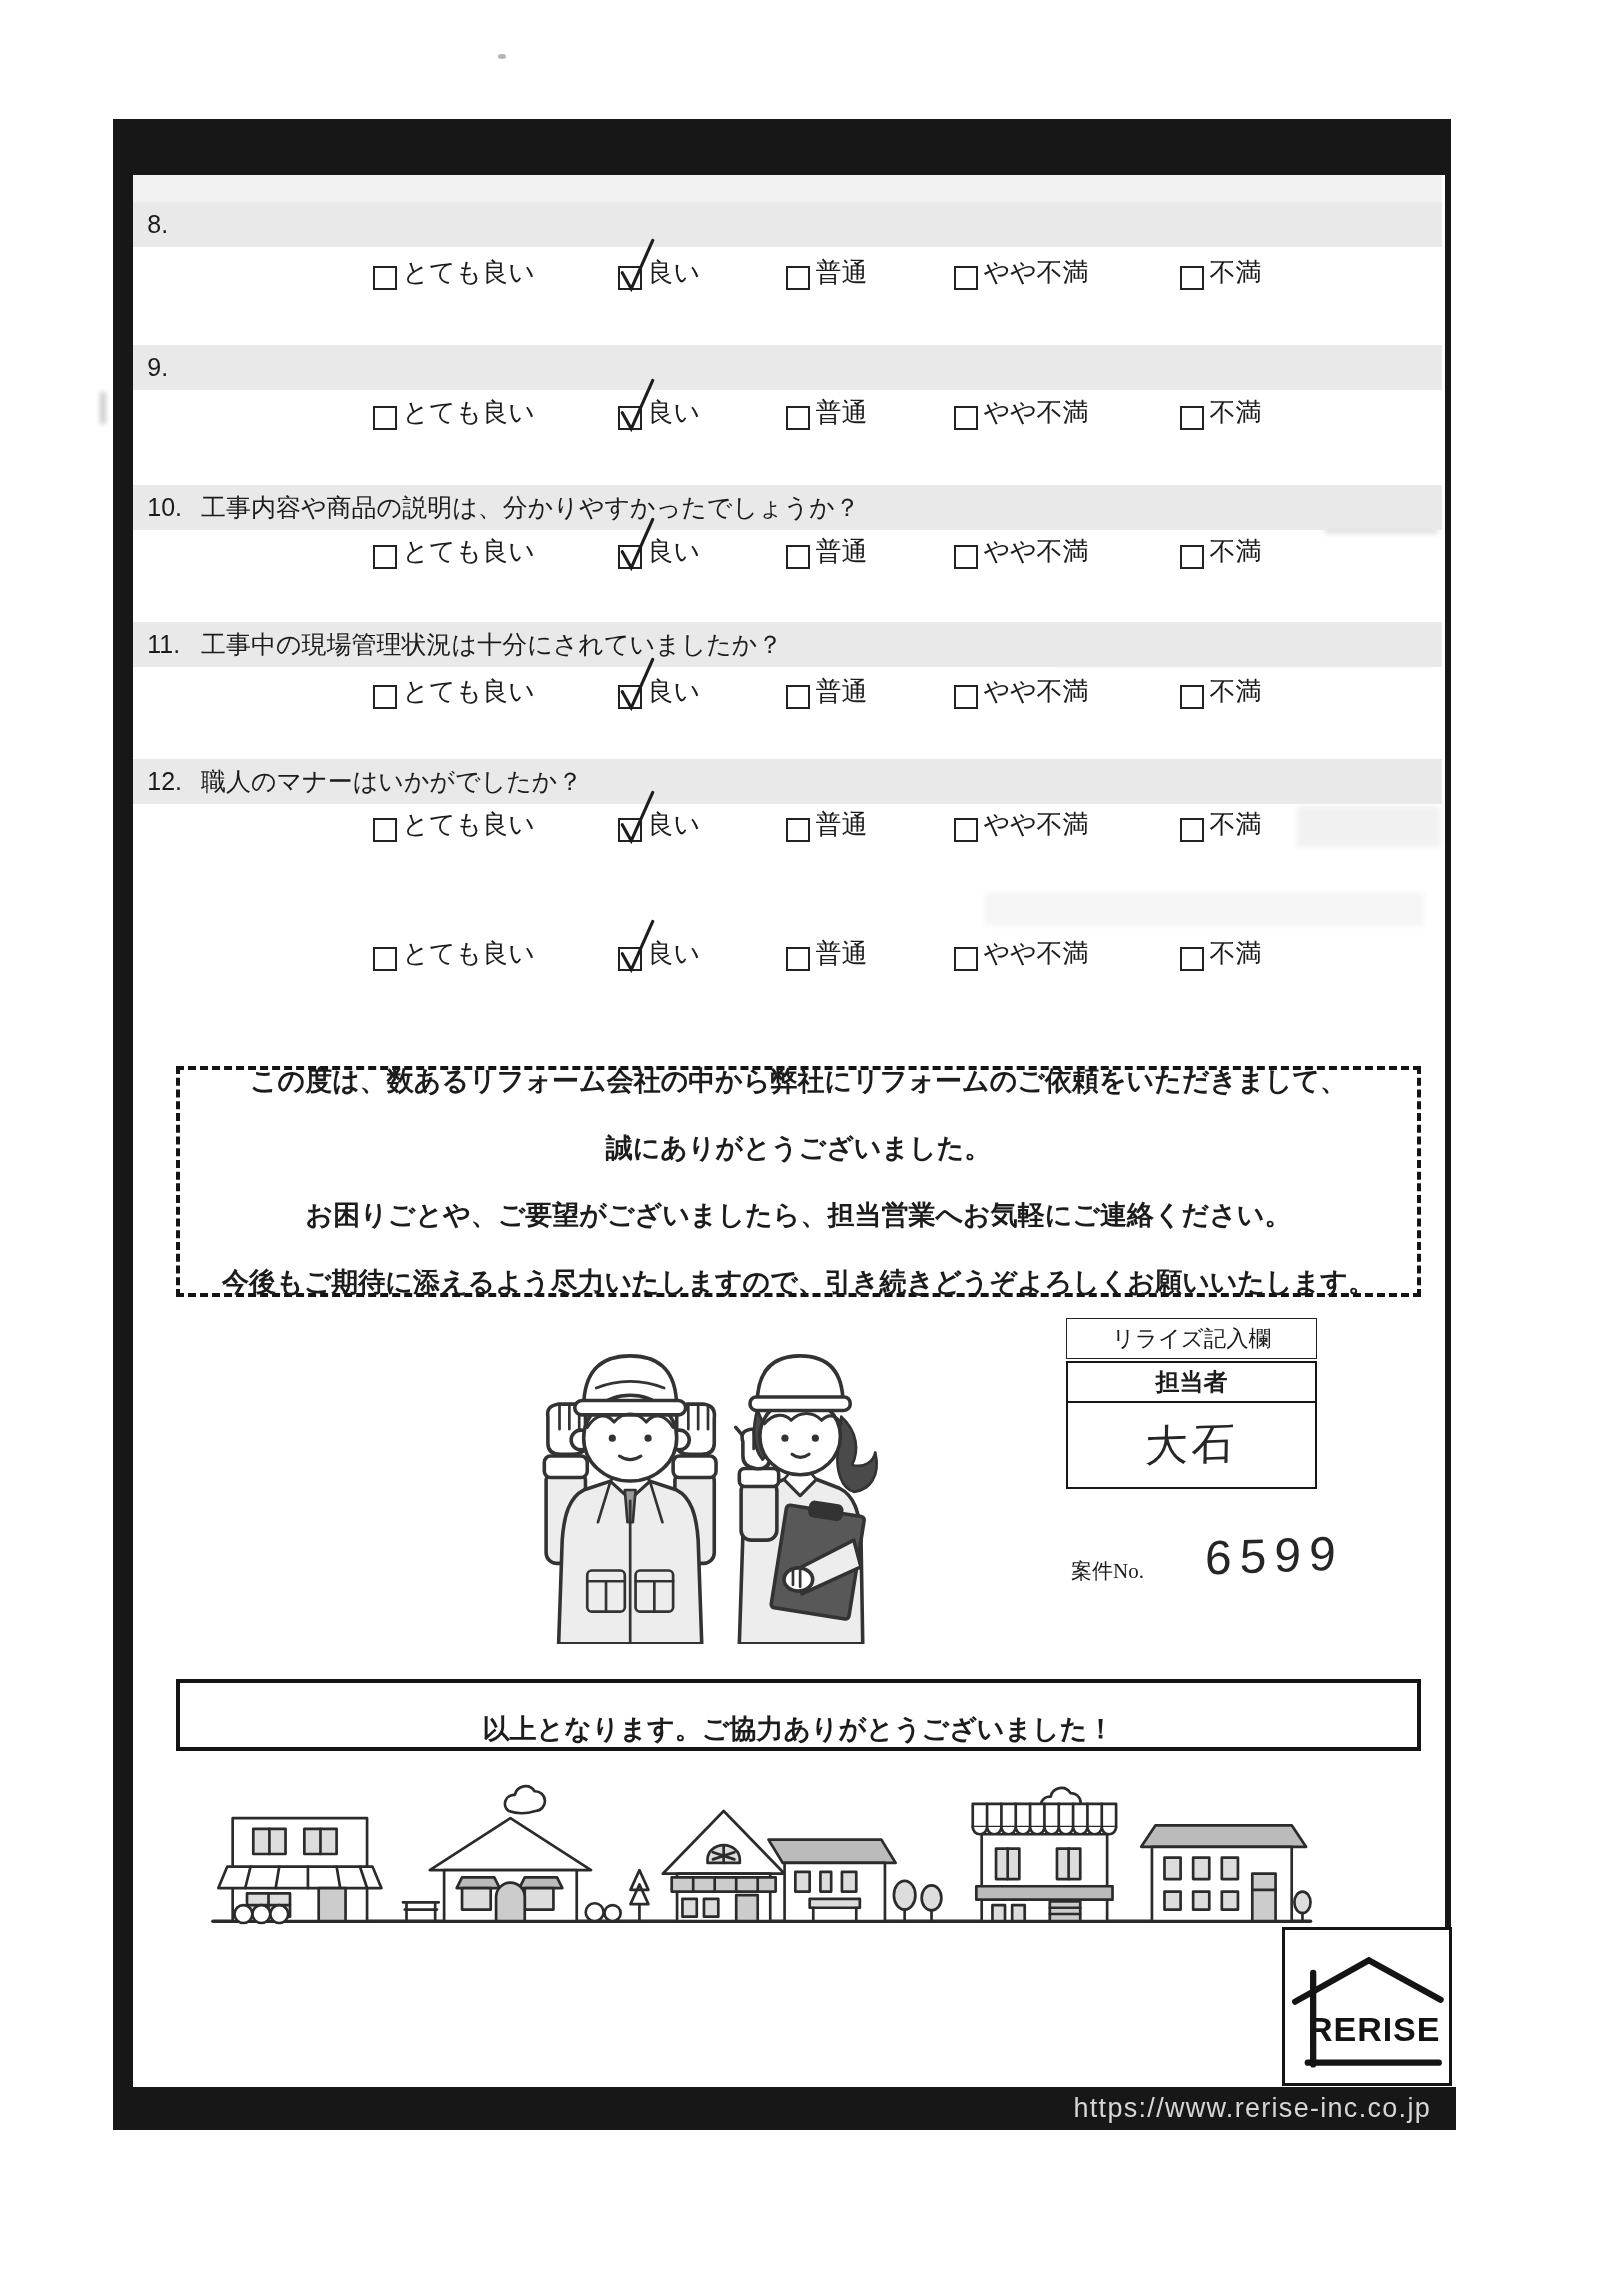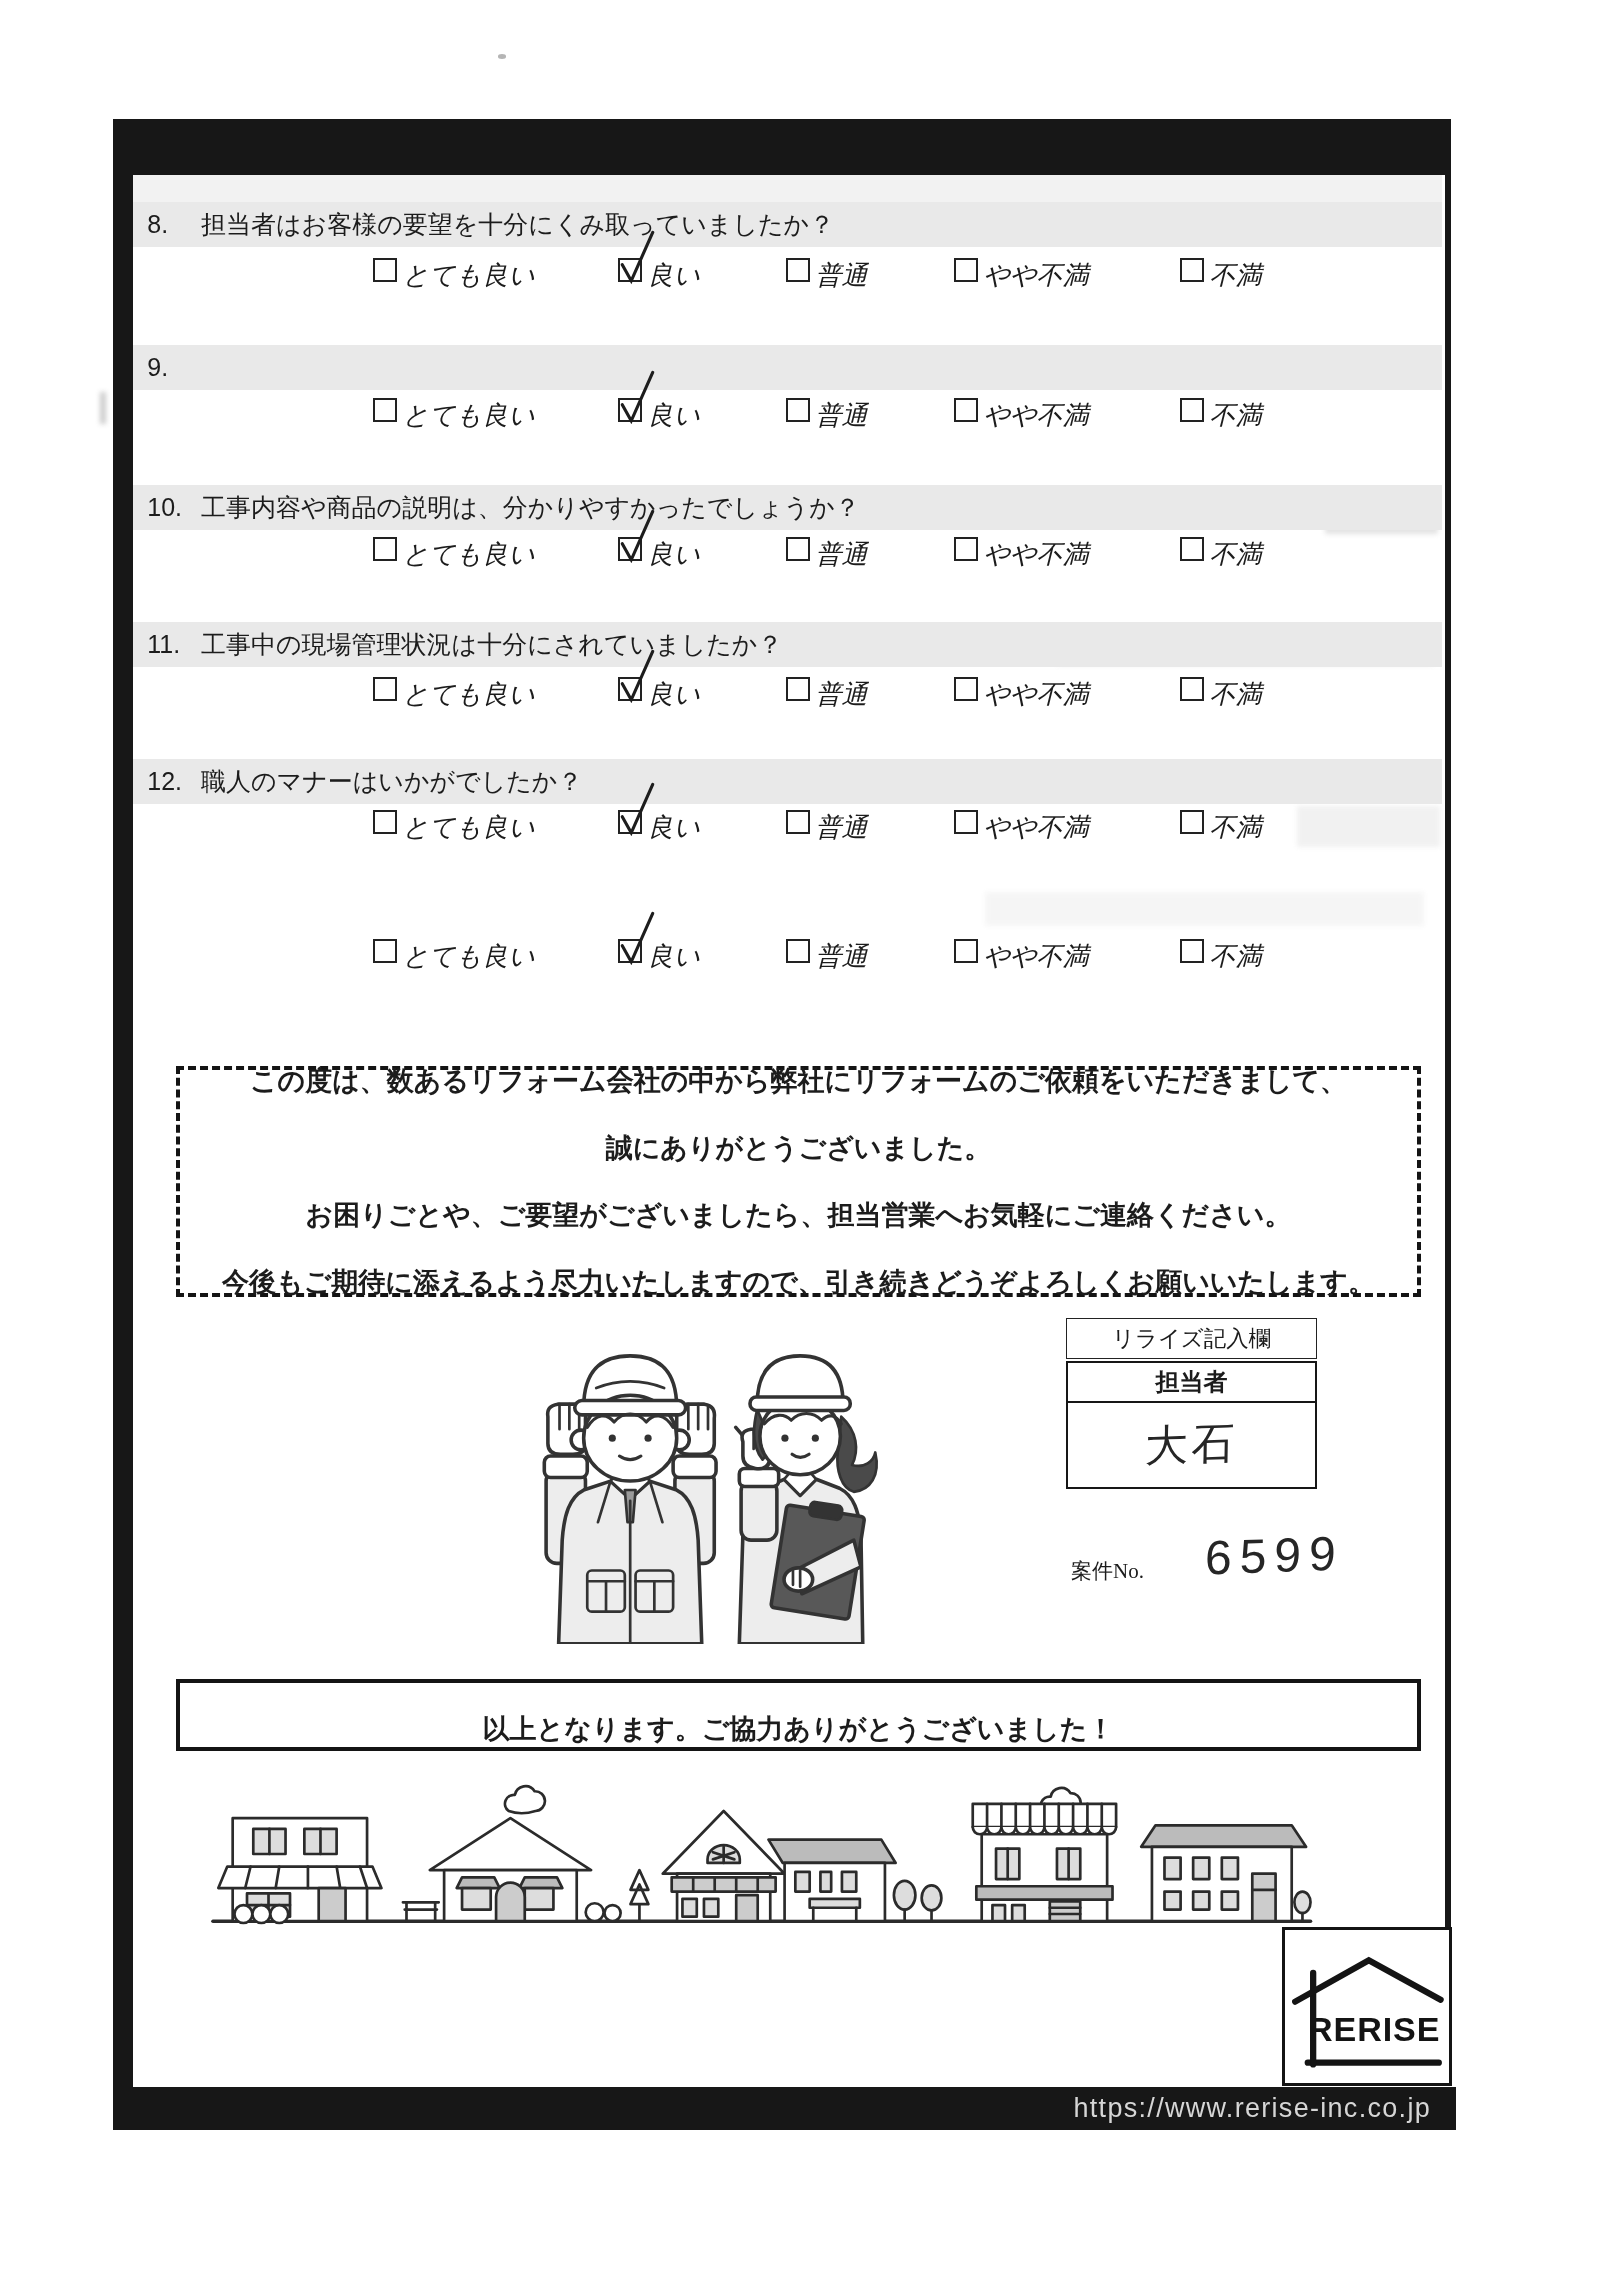--- a/index.html
+++ b/index.html
@@ -13,21 +13,21 @@
   .shade{position:absolute;background:#f2f2f2;}
 
   
   .qband{position:absolute;left:133px;width:1309px;height:45px;background:#e9e9e9;
          font-size:25px;line-height:45px;white-space:nowrap;}
   .qnum{position:absolute;left:14.3px;}
   .qtext{position:absolute;left:68px;}
 
   
   .orow{position:absolute;left:0;width:1621px;height:32px;}
-  .opt{position:absolute;display:flex;align-items:flex-start;height:32px;font-style:italic;}
+  .opt{position:absolute;display:flex;align-items:flex-end;height:32px;}
   .cb{width:24px;height:24px;border:2.2px solid #222;background:#fff;display:inline-block;
       position:relative;flex:0 0 auto;}
   .olabel{font-size:26px;margin-left:5.4px;white-space:nowrap;}
   .check{position:absolute;left:-4.5px;top:-33px;width:43px;height:61px;overflow:visible;}
 
   
   .dashedbox{position:absolute;left:176px;top:1066px;width:1245px;height:231px;
              border:4.5px dashed #141414;display:flex;flex-direction:column;justify-content:center;
              align-items:center;row-gap:31px;font-weight:bold;font-size:27px;white-space:nowrap;}
 
@@ -83,21 +83,20 @@
 
   <div class="ghost" style="left:922px;top:211px;width:502px;height:29px;opacity:.06"></div>
   <div class="ghost" style="left:645px;top:353px;width:690px;height:30px;opacity:.13"></div>
   <div class="ghost" style="left:1325px;top:491px;width:113px;height:43px;opacity:.25"></div>
   <div class="ghost" style="left:1057px;top:627px;width:376px;height:39px;opacity:.11"></div>
   <div class="ghost" style="left:1297px;top:806px;width:143px;height:41px;opacity:.12"></div>
   <div class="ghost" style="left:985px;top:892px;width:439px;height:34px;opacity:.08"></div>
 
   <div class="qband" style="top:202px">
     <span class="qnum">8.</span>
-    <span class="qtext">担当者はお客様の要望を十分にくみ取っていましたか？</span>
   </div>
   <div class="orow" style="top:258px">
     <span class="opt" style="left:373px">
         <span class="cb"></span>
         <span class="olabel">とても良い</span>
       </span>
     <span class="opt" style="left:618px">
         <span class="cb">
           <svg class="check" viewBox="0 0 48 68" width="43" height="61">
             <use href="#chk"></use>

